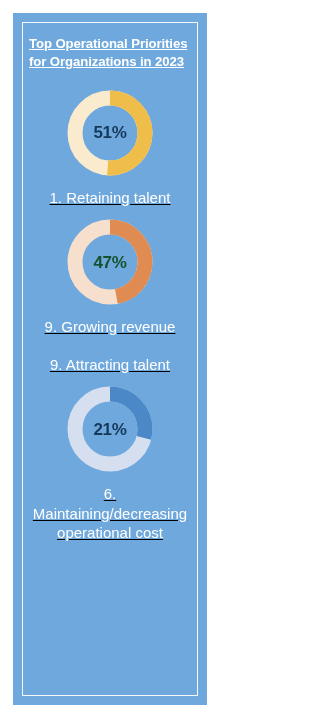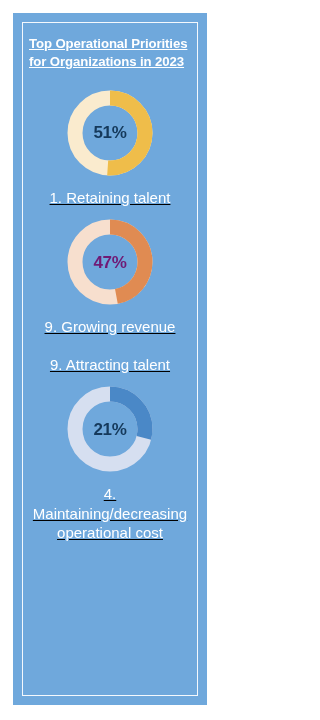--- a/index.html
+++ b/index.html
@@ -150,37 +150,37 @@
             </div>
             <div class="chart-label" style="color: rgb(255, 255, 255);">1. Retaining talent</div>
           </div>
           <div class="chart-block">
             <div class="donut-wrap">
               <svg viewBox="0 0 92 92">
                 <circle cx="46" cy="46" r="35" fill="none" stroke="#F7DFCE" stroke-width="15"></circle>
                 <circle cx="46" cy="46" r="35" fill="none" stroke="#E08B52" stroke-width="15" stroke-dasharray="103.36 219.91" transform="rotate(-90 46 46)"></circle>
               </svg>
               <div class="donut-center">
-                <span class="donut-value" style="color: #701a75;">47%</span>
+                <span class="donut-value" style="color: #14532d;">47%</span>
               </div>
             </div>
             <div class="chart-label" style="color: rgb(255, 255, 255);">9. Growing revenue</div>
           </div>
           <div class="chart-block">
             <div class="chart-label" style="color: rgb(255, 255, 255);">9. Attracting talent</div>
           </div>
           <div class="chart-block">
             <div class="donut-wrap">
               <svg viewBox="0 0 92 92">
                 <circle cx="46" cy="46" r="35" fill="none" stroke="#D6DFF0" stroke-width="15"></circle>
                 <circle cx="46" cy="46" r="35" fill="none" stroke="#4A88C7" stroke-width="15" stroke-dasharray="63.77 219.91" transform="rotate(-90 46 46)"></circle>
               </svg>
               <div class="donut-center">
                 <span class="donut-value" style="color: rgb(21, 57, 91);">21%</span>
               </div>
             </div>
-            <div class="chart-label" style="color: rgb(255, 255, 255);">4. Maintaining/decreasing
+            <div class="chart-label" style="color: rgb(255, 255, 255);">6. Maintaining/decreasing
 operational cost</div>
           </div>
         </div>
     </div>
   </div>
 </div>
 
 </body></html>

